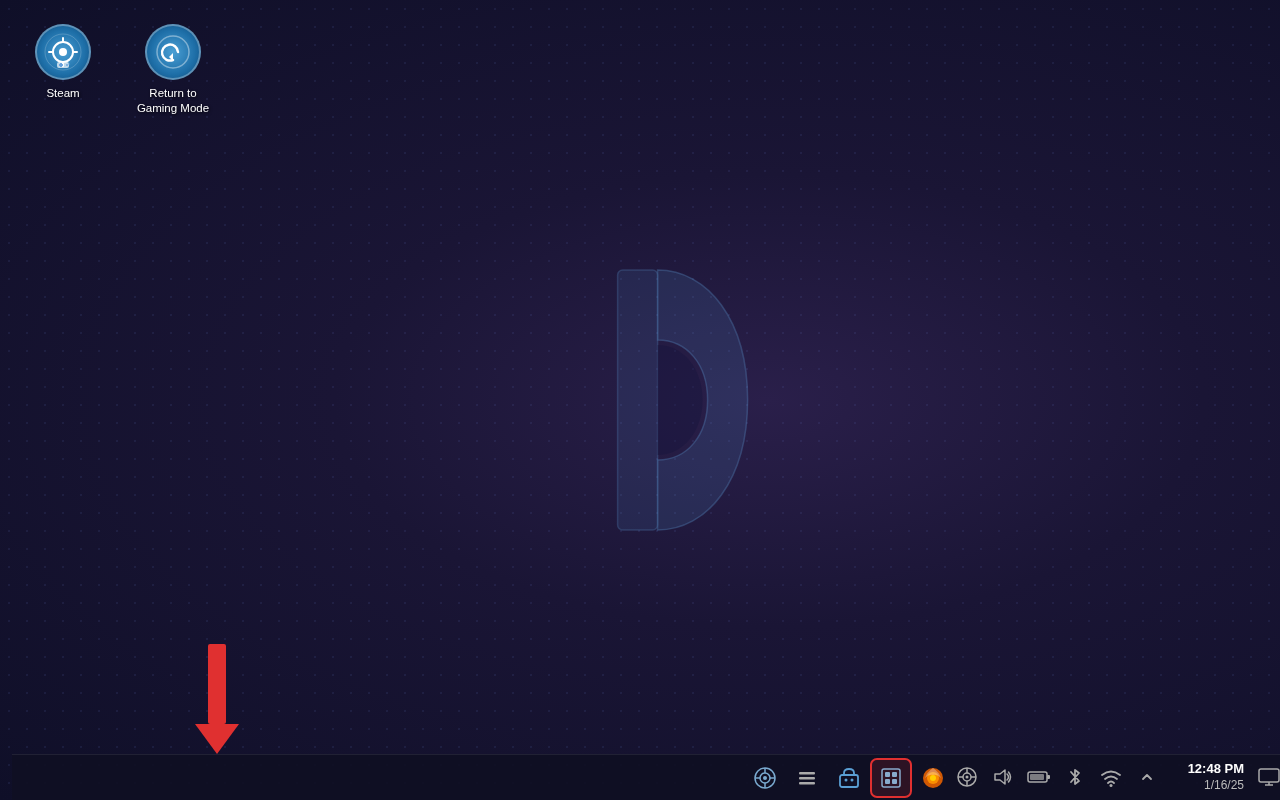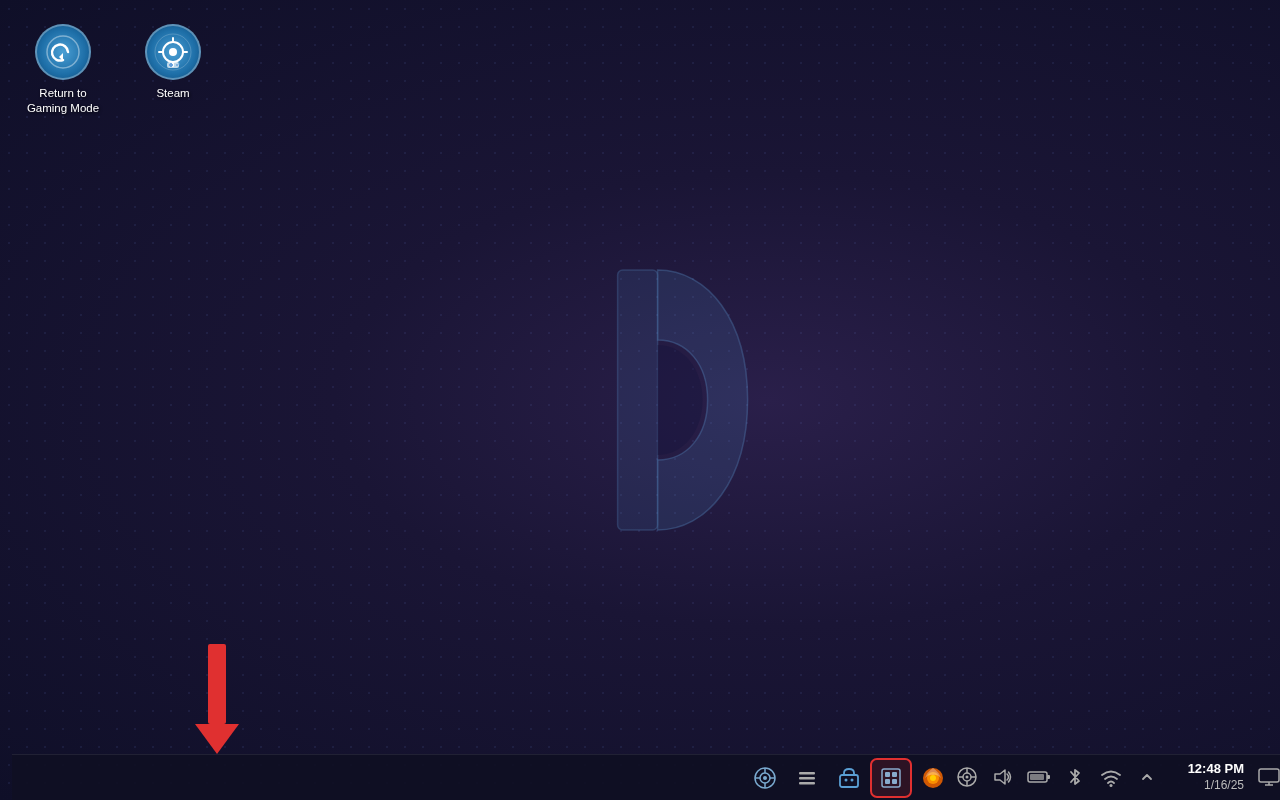--- a/index.html
+++ b/index.html
@@ -235,55 +235,55 @@
 
       <rect x="70" y="30" width="40" height="260" rx="5" fill="rgba(80,140,200,0.25)" stroke="rgba(100,170,230,0.4)" stroke-width="1.5"></rect>
 
       <path d="M 110 105 C 135 105, 155 128, 155 160 C 155 192, 135 215, 110 215 L 110 105 Z" fill="rgba(20,20,60,0.7)" stroke="none"></path>
     </g>
   </svg>
 
   <div class="desktop-icons">
 
     <div class="desktop-icon">
+      <div class="icon-img steam-icon-bg">
+        <svg width="38" height="38" viewBox="0 0 38 38" xmlns="http://www.w3.org/2000/svg">
+
+          <circle cx="19" cy="19" r="18" fill="none" stroke="rgba(255,255,255,0.2)" stroke-width="1"></circle>
+
+          <circle cx="19" cy="19" r="10" fill="none" stroke="white" stroke-width="2"></circle>
+          <circle cx="19" cy="19" r="4" fill="white"></circle>
+
+          <line x1="19" y1="9" x2="19" y2="5" stroke="white" stroke-width="2" stroke-linecap="round"></line>
+          <line x1="19" y1="29" x2="19" y2="33" stroke="white" stroke-width="2" stroke-linecap="round"></line>
+          <line x1="9" y1="19" x2="5" y2="19" stroke="white" stroke-width="2" stroke-linecap="round"></line>
+          <line x1="29" y1="19" x2="33" y2="19" stroke="white" stroke-width="2" stroke-linecap="round"></line>
+
+          <rect x="13" y="29" width="12" height="6" rx="2" fill="rgba(255,255,255,0.7)"></rect>
+          <rect x="16" y="30" width="2" height="4" fill="rgba(100,160,220,0.9)"></rect>
+          <rect x="15" y="31" width="4" height="2" fill="rgba(100,160,220,0.9)"></rect>
+          <circle cx="23" cy="32" r="1" fill="rgba(100,160,220,0.9)"></circle>
+          <circle cx="25" cy="31" r="0.8" fill="rgba(100,160,220,0.9)"></circle>
+        </svg>
+      </div>
+      <div class="icon-label">Steam</div>
+    </div>
+
+    <div class="desktop-icon">
       <div class="icon-img return-icon-bg">
         <svg width="34" height="34" viewBox="0 0 34 34" xmlns="http://www.w3.org/2000/svg">
           <circle cx="17" cy="17" r="16" fill="none" stroke="rgba(255,255,255,0.4)" stroke-width="1.5"></circle>
           <path d="M 22 17 A 8 8 0 1 0 17 25" fill="none" stroke="white" stroke-width="2.5" stroke-linecap="round"></path>
           <polygon points="13,22 17,26 17,18" fill="white"></polygon>
         </svg>
       </div>
       <div class="icon-label">
         <span>Return to</span><br>
         <span>Gaming Mode</span>
       </div>
-    </div>
-
-    <div class="desktop-icon">
-      <div class="icon-img steam-icon-bg">
-        <svg width="38" height="38" viewBox="0 0 38 38" xmlns="http://www.w3.org/2000/svg">
-
-          <circle cx="19" cy="19" r="18" fill="none" stroke="rgba(255,255,255,0.2)" stroke-width="1"></circle>
-
-          <circle cx="19" cy="19" r="10" fill="none" stroke="white" stroke-width="2"></circle>
-          <circle cx="19" cy="19" r="4" fill="white"></circle>
-
-          <line x1="19" y1="9" x2="19" y2="5" stroke="white" stroke-width="2" stroke-linecap="round"></line>
-          <line x1="19" y1="29" x2="19" y2="33" stroke="white" stroke-width="2" stroke-linecap="round"></line>
-          <line x1="9" y1="19" x2="5" y2="19" stroke="white" stroke-width="2" stroke-linecap="round"></line>
-          <line x1="29" y1="19" x2="33" y2="19" stroke="white" stroke-width="2" stroke-linecap="round"></line>
-
-          <rect x="13" y="29" width="12" height="6" rx="2" fill="rgba(255,255,255,0.7)"></rect>
-          <rect x="16" y="30" width="2" height="4" fill="rgba(100,160,220,0.9)"></rect>
-          <rect x="15" y="31" width="4" height="2" fill="rgba(100,160,220,0.9)"></rect>
-          <circle cx="23" cy="32" r="1" fill="rgba(100,160,220,0.9)"></circle>
-          <circle cx="25" cy="31" r="0.8" fill="rgba(100,160,220,0.9)"></circle>
-        </svg>
-      </div>
-      <div class="icon-label">Steam</div>
     </div>
 
   </div>
 
   <div class="red-arrow">
     <div class="arrow-body"></div>
     <div class="arrow-head"></div>
   </div>
 
   <div class="taskbar">

